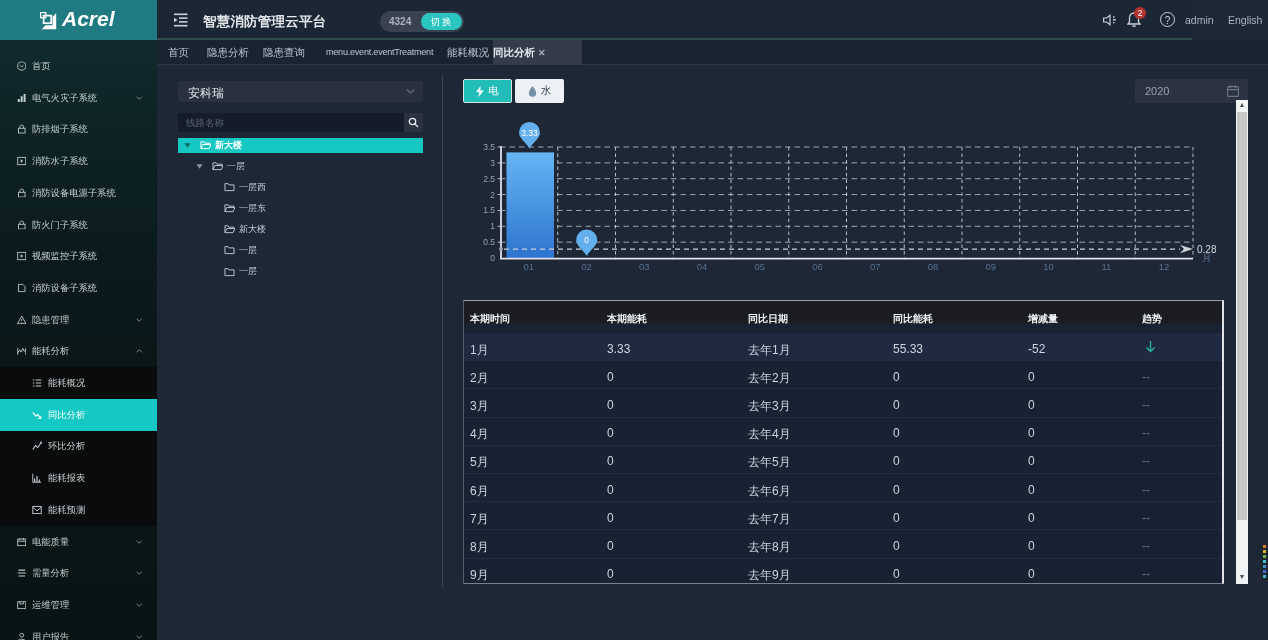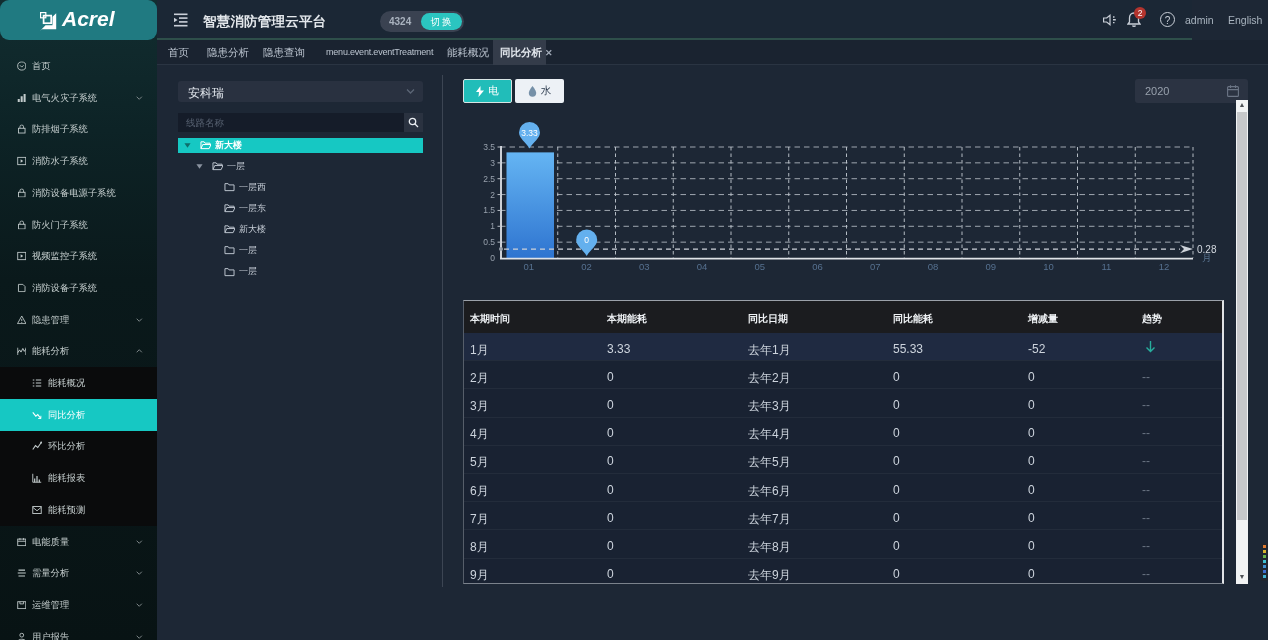--- a/index.html
+++ b/index.html
@@ -3,21 +3,21 @@
 <meta charset="utf-8">
 <style>
 * { margin:0; padding:0; box-sizing:border-box; }
 html,body { width:1268px; height:640px; overflow:hidden; }
 body { background:#1d2735; font-family:"Liberation Sans",sans-serif; position:relative; }
 .abs { position:absolute; }
 
 
 #sidebar { left:0; top:0; width:157px; height:640px;
   background:linear-gradient(180deg,#122d30 0px,#0d2326 130px,#0a191b 280px,#081314 640px); }
-#logo { left:0; top:0; width:157px; height:40px; background:#207a81;border-radius:9px; }
+#logo { left:0; top:0; width:157px; height:40px; background:#207a81; }
 #logo svg { position:absolute; left:39.5px; top:11.5px; }
 #logo .t { position:absolute; left:62px; top:7px; color:#fff; font-size:21px; font-weight:bold; font-style:italic; letter-spacing:0px; }
 .mi { position:absolute; left:0; width:157px; height:31.7px; color:#c7d0d0; font-size:9.3px; }
 .mi .ic { position:absolute; left:16.5px; top:50%; transform:translateY(-50%); width:9.5px; height:9.5px; }
 .mi .tx { position:absolute; left:32px; top:50%; transform:translateY(-50%); white-space:nowrap; }
 .mi .ch { position:absolute; right:14.5px; top:50%; transform:translateY(-50%); width:6.5px; height:6.5px; }
 .sub { background:#0a0b0c; }
 .sub .ic { left:32px; width:10px; height:10px; }
 .sub .tx { left:48px; }
 .sub.act { background:#16c8c3; color:#fff; }
@@ -54,21 +54,21 @@
 
 .tgl { position:absolute; top:79px; width:49px; height:24px; border-radius:2px; font-size:10.5px; display:flex; align-items:center; justify-content:center; gap:4px; }
 #tglE { left:463px; background:#21bdb9; color:#fff; border:1px solid #d8e4e4; }
 #tglW { left:515px; background:#edf1f6; color:#2b3a4d; }
 #year { left:1135px; top:79px; width:113px; height:24px; background:#2b3342; border-radius:3px; }
 #year .t { position:absolute; left:10px; top:6px; color:#98a1ad; font-size:11px; }
 #year svg { position:absolute; right:9px; top:6px; }
 
 
 #tbl { left:463px; top:300px; width:761px; height:284px; border-top:1px solid #9ba1a9; border-left:1px solid #565e6a; border-right:2px solid #e0e3e6; border-bottom:1px solid #7b828c; background:#192232; overflow:hidden; }
-#tbl .hd { position:absolute; left:0; top:0; width:100%; height:32px; background:#1b1c1f; }
+#tbl .hd { position:absolute; left:0; top:0; width:100%; height:22px; background:#1b1c1f; }
 #tbl .hd span { position:absolute; top:11px; color:#eef1f4; font-size:10px; font-weight:bold; }
 .trw { position:absolute; left:0; width:100%; height:28.2px; border-bottom:1px solid #232c3b; }
 .trw span { position:absolute; top:8.5px; color:#cdd4dd; font-size:12px; }
 .c0 { left:6px; } .c1 { left:143px; } .c2 { left:284px; } .c3 { left:429px; } .c4 { left:564px; } .c5 { left:678px; }
 
 
 #sbar { left:1236px; top:100px; width:12px; height:484px; background:#f1f3f4; }
 #sbar .th { position:absolute; left:1px; top:12px; width:10px; height:408px; background:#c6c8ca; }
 #sbar .ar { position:absolute; left:0; width:12px; color:#4d5156; font-size:7px; text-align:center; }
 </style>
@@ -264,21 +264,21 @@
   <span class="abs hright" style="left:1028px;top:14px;">admin</span>
   <span class="abs hright" style="left:1071px;top:14px;">English</span>
 </div>
 
 <div id="tabs" class="abs">
     <div class="tab" style="left:11px;">首页</div>
     <div class="tab" style="left:50px;">隐患分析</div>
     <div class="tab" style="left:106px;">隐患查询</div>
     <div class="tab" style="left:169px;font-size:9px;letter-spacing:-0.2px;">menu.event.eventTreatment</div>
     <div class="tab" style="left:290px;">能耗概况</div>
-    <div class="tab act" style="left:336px;width:53px;padding-left:7px;">同比分析 <span style="color:#a2abb8;font-size:9px">✕</span></div>
+    <div class="tab act" style="left:336px;width:89px;">同比分析 <span style="color:#a2abb8;font-size:9px">✕</span></div>
   </div>
 
 <div id="vdivider" class="abs"></div>
 <div id="selbox" class="abs">
   <span class="t">安科瑞</span>
   <svg width="9" height="9" viewBox="0 0 9 9">
       <path d="M1 2.5 L4.5 6 L8 2.5" stroke="#5c6676" stroke-width="1.3" fill="none"></path>
     </svg>
 </div>
 <div id="search" class="abs">

